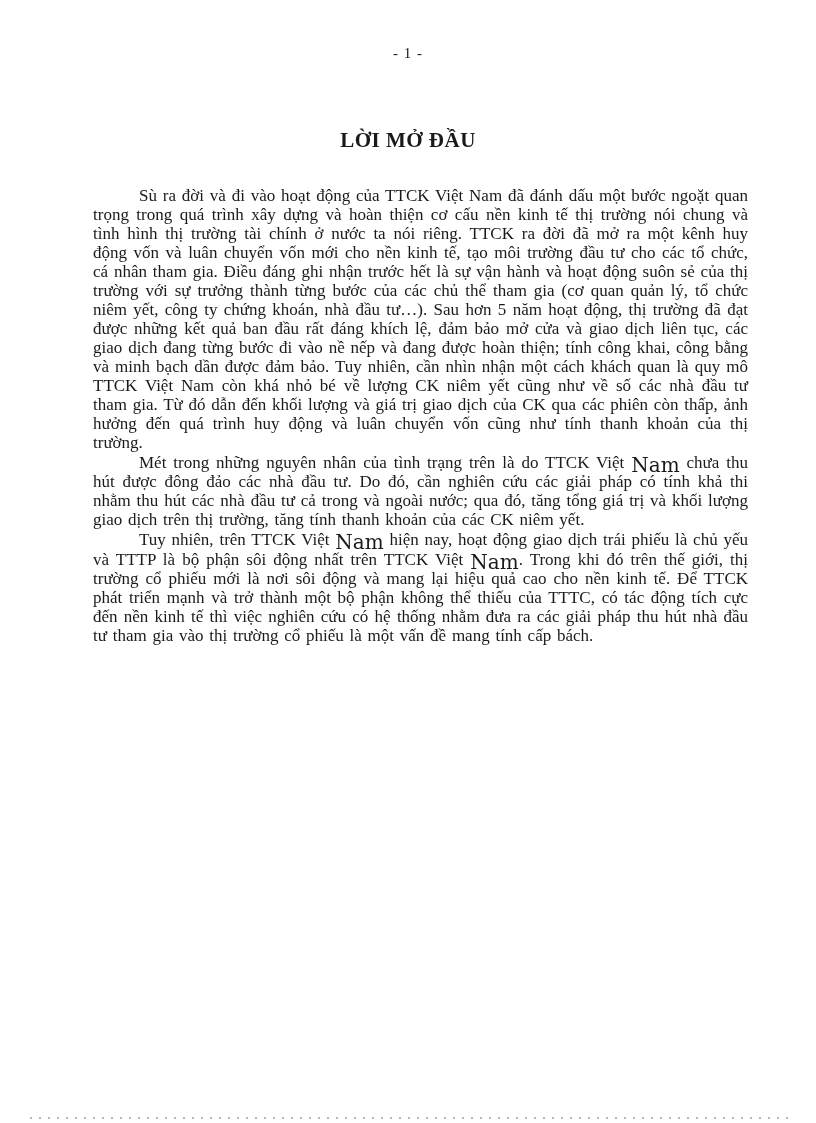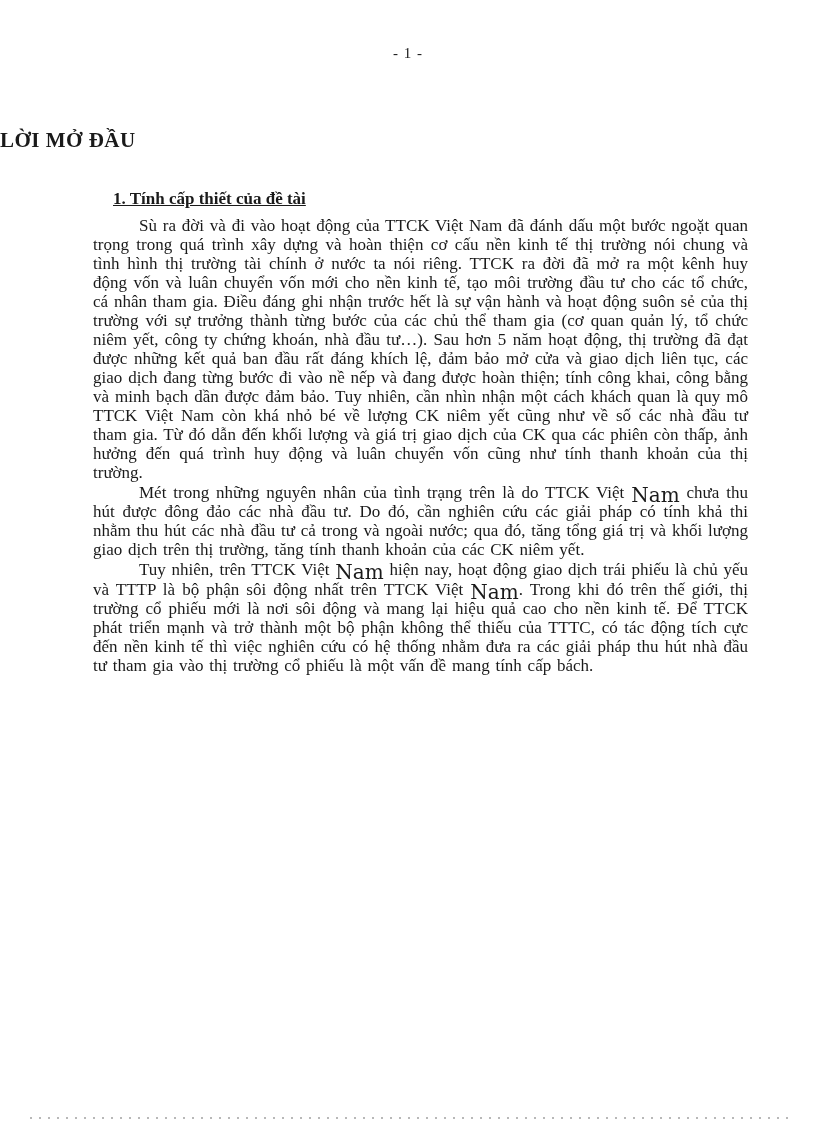--- a/index.html
+++ b/index.html
@@ -24,20 +24,21 @@
     width: 100%;
     text-align: center;
     font-size: 15px;
     letter-spacing: 1px;
   }
   .doc-title {
     position: absolute;
     top: 128px;
     left: 0;
     width: 100%;
+    text-align: center;
     font-size: 21px;
     font-weight: bold;
     margin: 0;
     letter-spacing: 0.5px;
   }
   .content {
     position: absolute;
     top: 186px;
     left: 93px;
     width: 655px;
@@ -77,21 +78,20 @@
 <body>
 
 <div class="page">
 
   <div class="page-number">- 1 -</div>
 
   <h1 class="doc-title">LỜI MỞ ĐẦU</h1>
 
   <div class="content">
 
-    <h2 class="section-heading">1. Tính cấp thiết của đề tài</h2>
 
     <p class="body-para"><span class="seg-normal">Sù ra đời và đi vào hoạt động của TTCK Việt Nam đã đánh dấu một bước ngoặt quan trọng trong quá trình xây dựng và hoàn thiện cơ cấu nền kinh tế thị trường nói chung và tình hình thị trường tài chính ở nước ta nói riêng. TTCK ra đời đã mở ra một kênh huy động vốn và luân chuyển vốn mới cho nền kinh tế, tạo môi trường đầu tư cho các tổ chức, cá nhân tham gia. Điều đáng ghi nhận trước hết là sự vận hành và hoạt động suôn sẻ của thị trường với sự trưởng thành từng bước của các chủ thể tham gia (cơ quan quản lý, tổ chức niêm yết, công ty chứng khoán, nhà đầu tư…). Sau hơn 5 năm hoạt động, thị trường đã đạt được những kết quả ban đầu rất đáng khích lệ, đảm bảo mở cửa và giao dịch liên tục, các giao dịch đang từng bước đi vào nề nếp và đang được hoàn thiện; tính công khai, công bằng và minh bạch dần được đảm bảo. Tuy nhiên, cần nhìn nhận một cách khách quan là quy mô TTCK Việt Nam còn khá nhỏ bé về lượng CK niêm yết cũng như về số các nhà đầu tư tham gia. Từ đó dẫn đến khối lượng và giá trị giao dịch của CK qua các phiên còn thấp, ảnh hưởng đến quá trình huy động và luân chuyển vốn cũng như tính thanh khoản của thị trường.</span></p>
 
     <p class="body-para"><span class="seg-normal">Mét trong những nguyên nhân của tình trạng trên là do TTCK Việt </span><span class="seg-drop">Nam</span><span class="seg-normal"> chưa thu hút được đông đảo các nhà đầu tư. Do đó, cần nghiên cứu các giải pháp có tính khả thi nhằm thu hút các nhà đầu tư cả trong và ngoài nước; qua đó, tăng tổng giá trị và khối lượng giao dịch trên thị trường, tăng tính thanh khoản của các CK niêm yết.</span></p>
 
     <p class="body-para"><span class="seg-normal">Tuy nhiên, trên TTCK Việt </span><span class="seg-drop">Nam</span><span class="seg-normal"> hiện nay, hoạt động giao dịch trái phiếu là chủ yếu và TTTP là bộ phận sôi động nhất trên TTCK Việt </span><span class="seg-drop">Nam</span><span class="seg-normal">. Trong khi đó trên thế giới, thị trường cổ phiếu mới là nơi sôi động và mang lại hiệu quả cao cho nền kinh tế. Để TTCK phát triển mạnh và trở thành một bộ phận không thể thiếu của TTTC, có tác động tích cực đến nền kinh tế thì việc nghiên cứu có hệ thống nhằm đưa ra các giải pháp thu hút nhà đầu tư tham gia vào thị trường cổ phiếu là một vấn đề mang tính cấp bách.</span></p>
 
   </div>
 
   <div class="dotted-line"></div>

